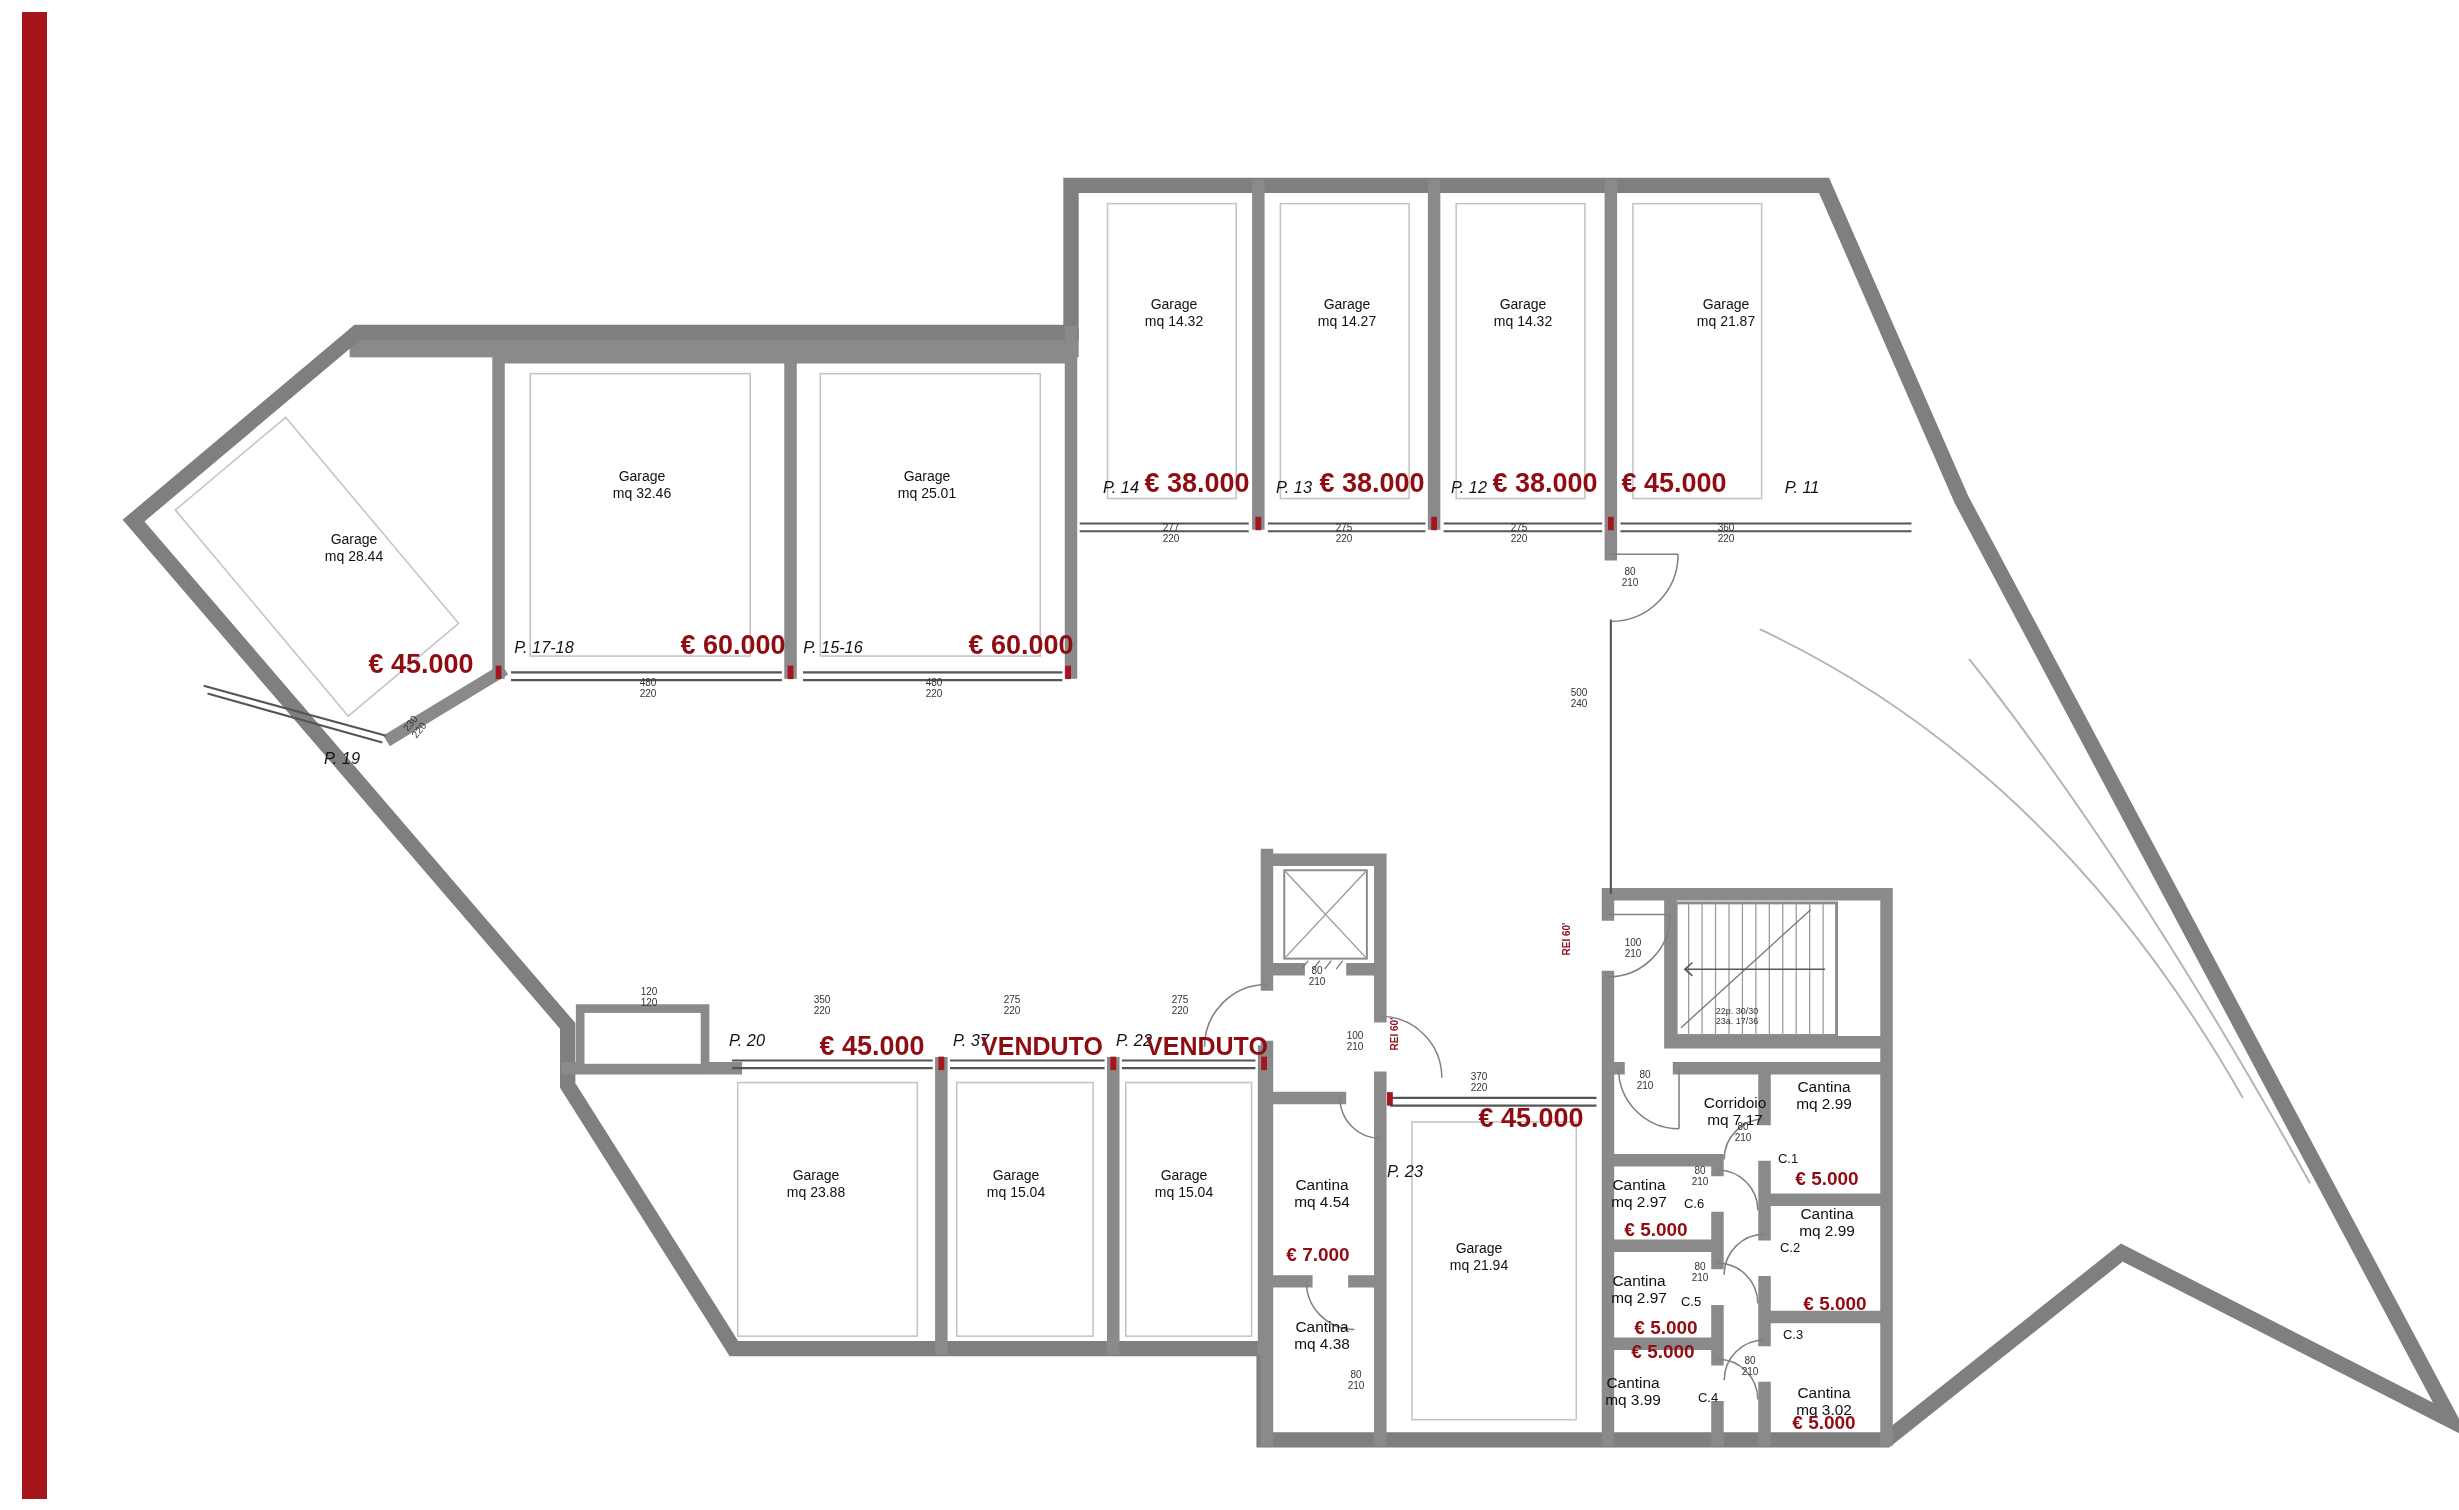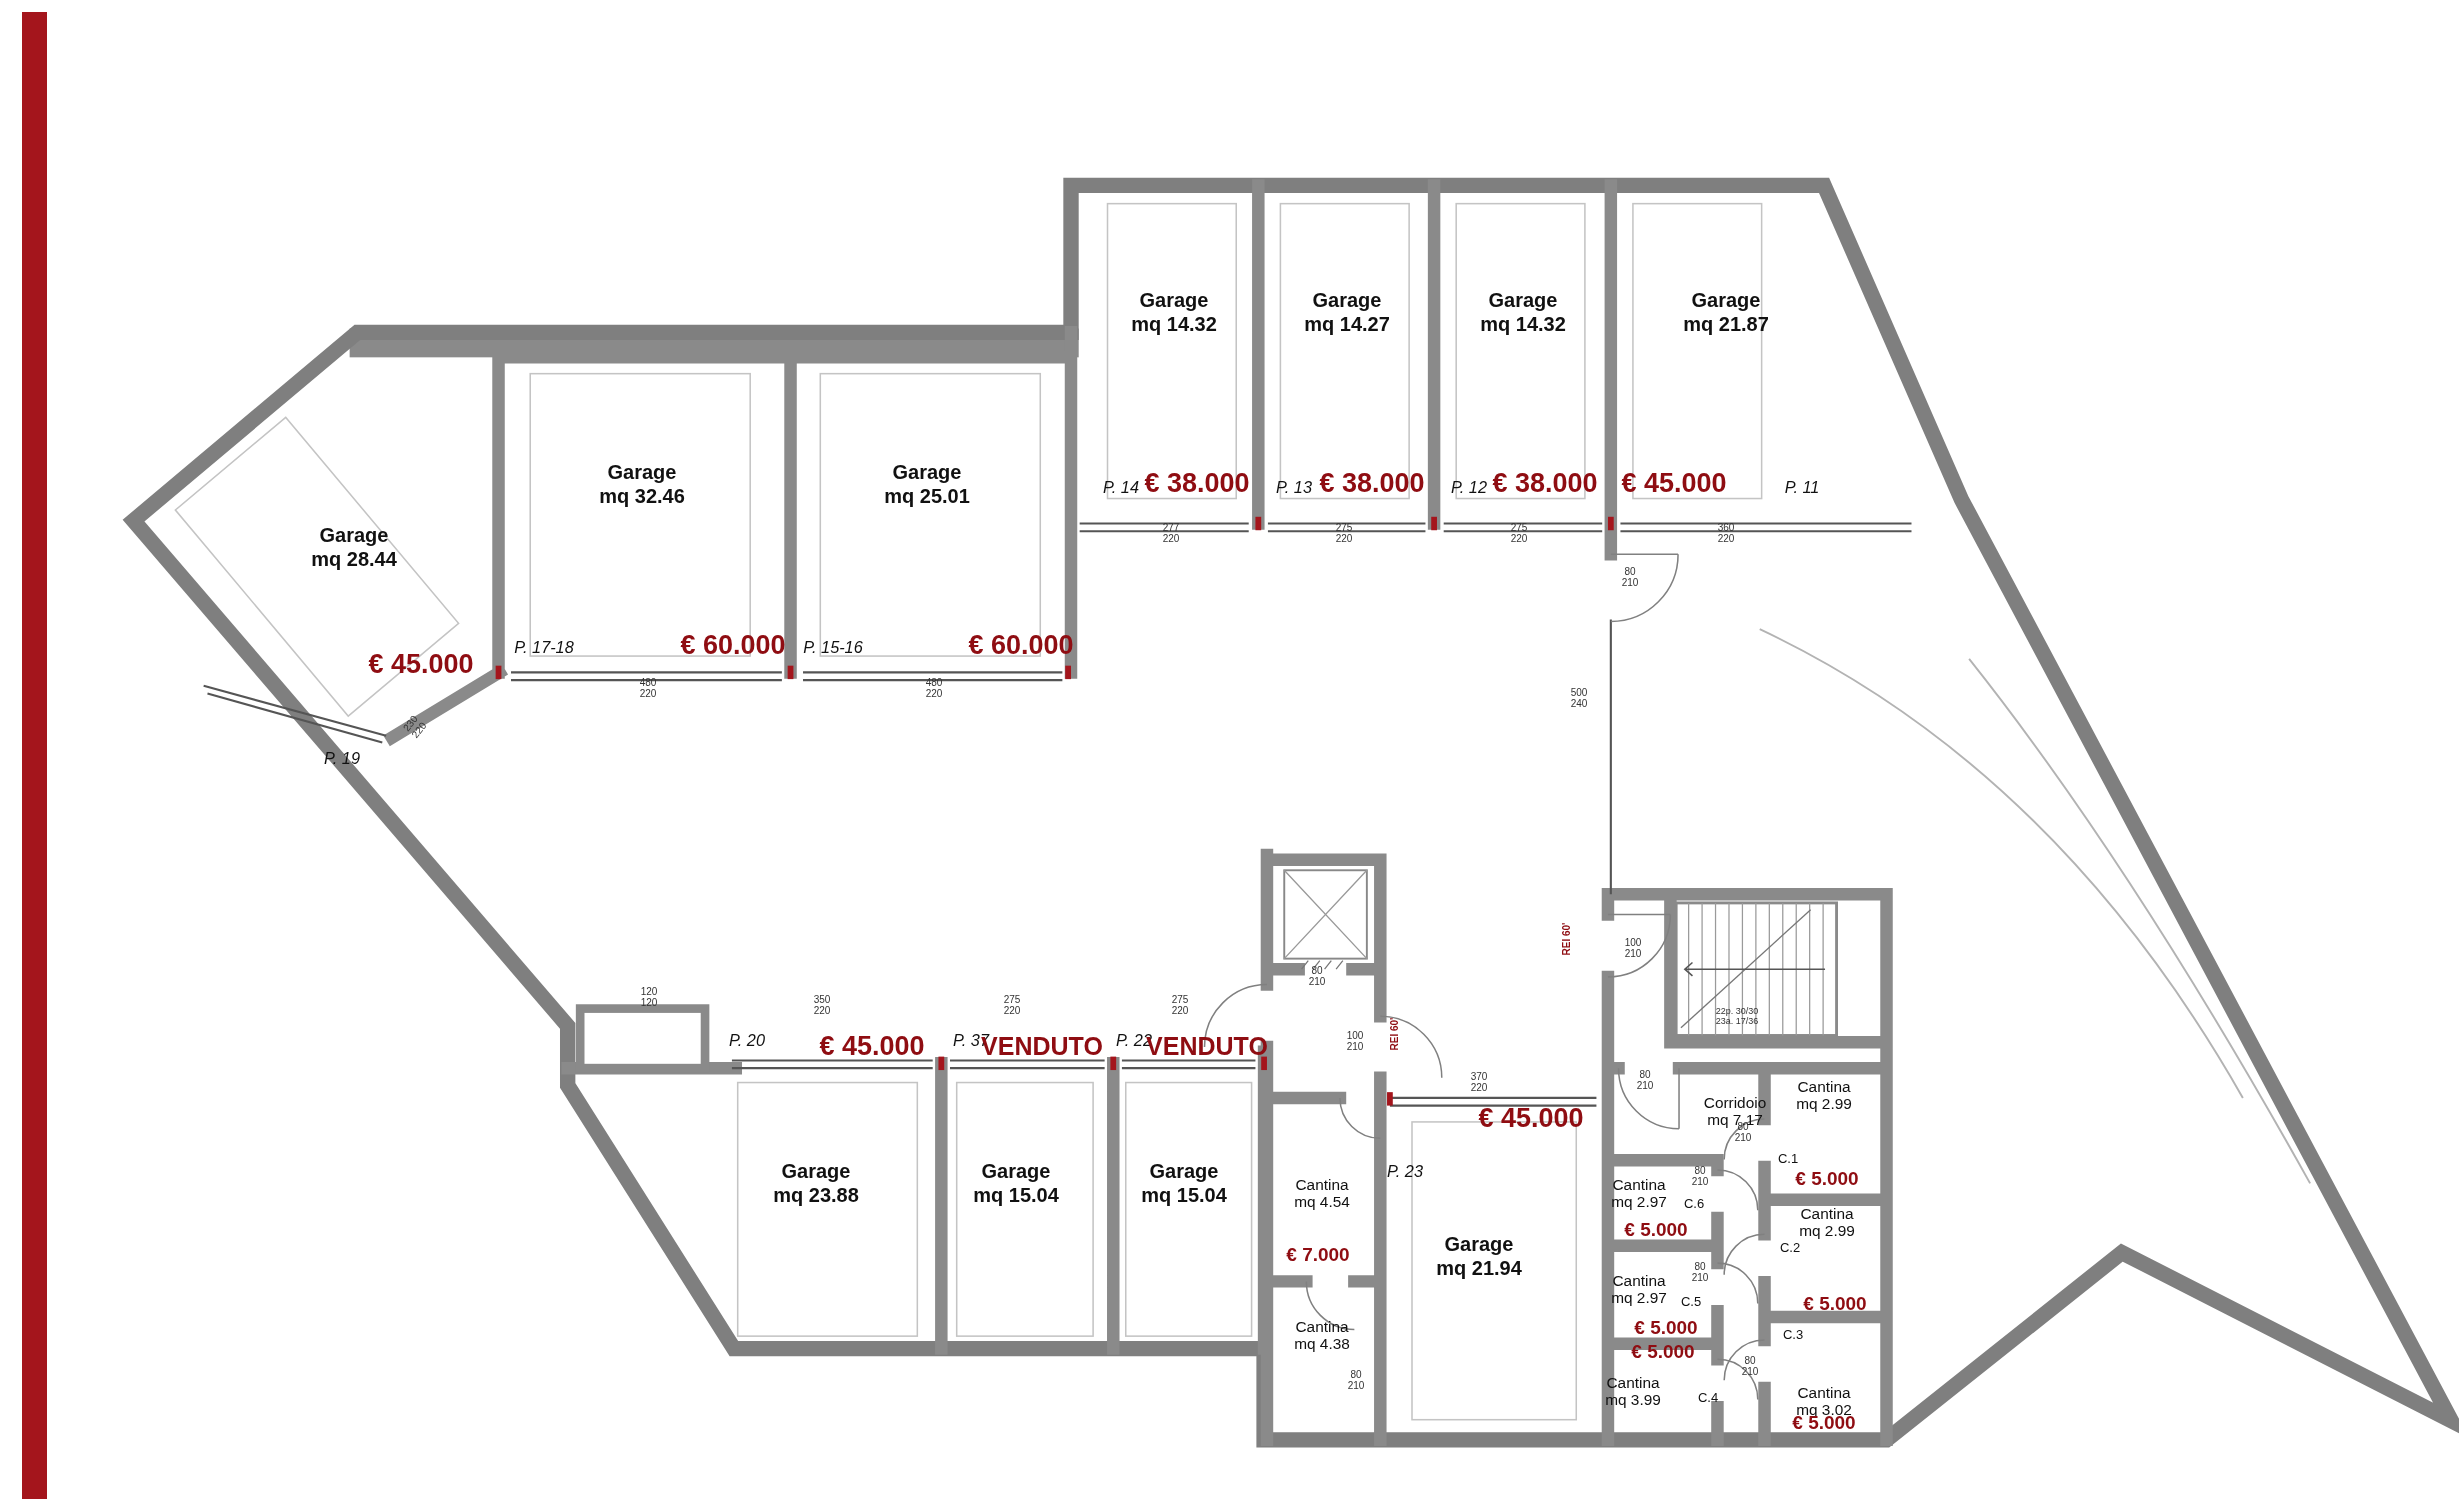--- a/index.html
+++ b/index.html
@@ -4,21 +4,21 @@
 <style>
   :root{ --red:#8f0d12; --red2:#a4151c; --wall:#8a8a8a; }
   html,body{margin:0;padding:0;background:#fff;}
   #plan{position:relative;width:2459px;height:1510px;background:#fff;overflow:hidden;
         font-family:"Liberation Sans",sans-serif;color:#111;}
   #plan svg{position:absolute;left:0;top:0;}
   #sidebar-red{position:absolute;left:22px;top:11.5px;width:25px;height:1487px;background:var(--red2);}
   #banner{position:absolute;left:55px;top:38px;background:var(--red2);color:#fff;
           font-size:52px;font-weight:bold;letter-spacing:1px;padding:5.8px 29px 9.6px 15.4px;white-space:nowrap;}
   .lbl{position:absolute;transform:translate(-50%,-50%);text-align:center;white-space:nowrap;line-height:1.18;}
-  .room{font-size:20px;font-weight:bold;}
+  .room{font-size:14px;}
   .room-sm{font-size:15.4px;line-height:1.12;}
   .door{font-size:16.3px;font-style:italic;}
   .price{font-size:27px;font-weight:bold;color:var(--red);}
   .price-sm{font-size:19px;font-weight:bold;color:var(--red);text-align:center;}
   .venduto{font-size:25px;font-weight:bold;color:var(--red);text-align:center;}
   .cx{font-size:13px;}
   .dim{font-size:10px;line-height:1.05;color:#333;}
   .rot50{transform:translate(-50%,-50%) rotate(-52deg);}
   .rei{font-size:10px;color:var(--red);font-weight:bold;transform:translate(-50%,-50%) rotate(-90deg);}
   .tiny{font-size:9px;line-height:1.12;color:#333;}

